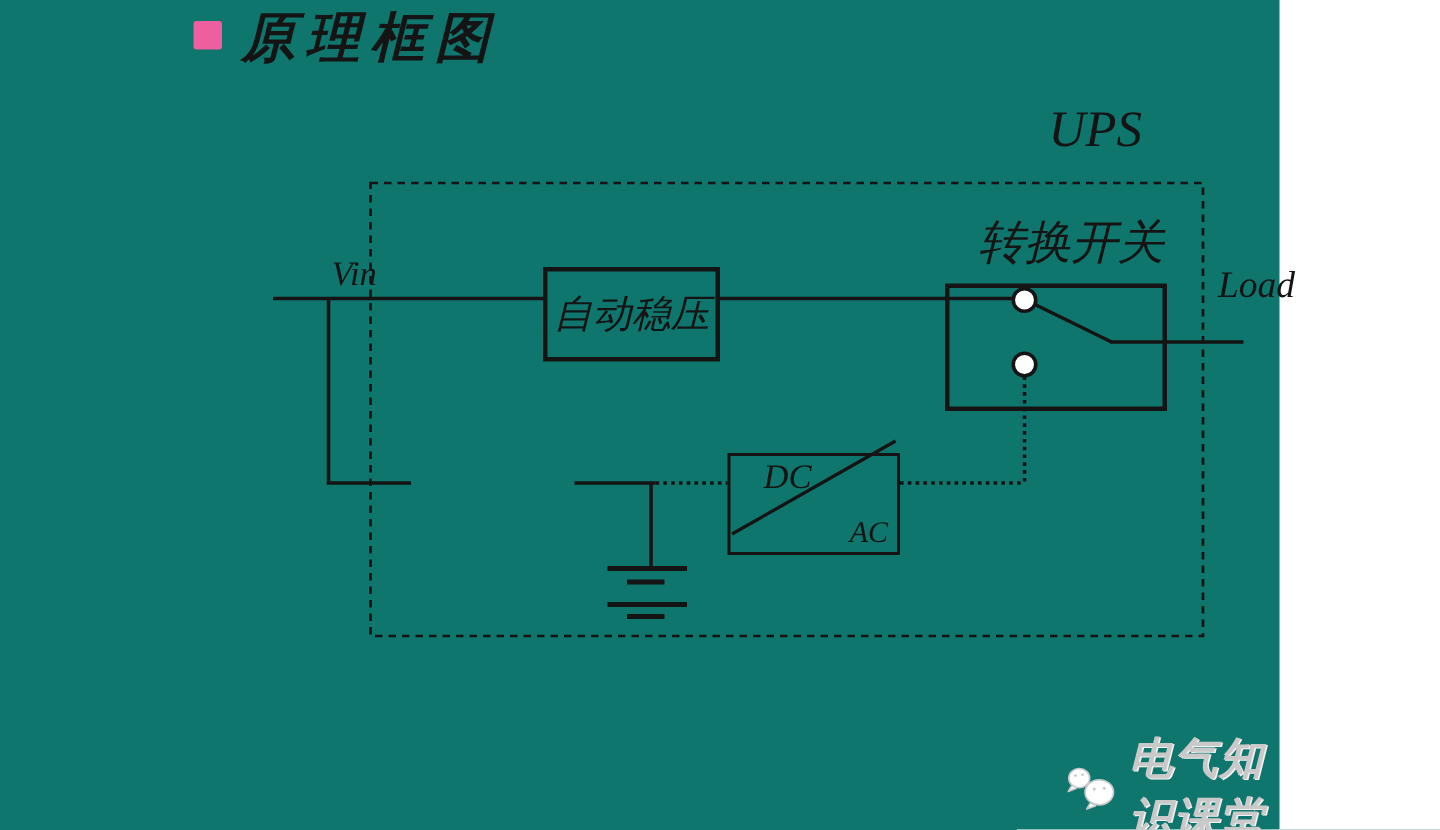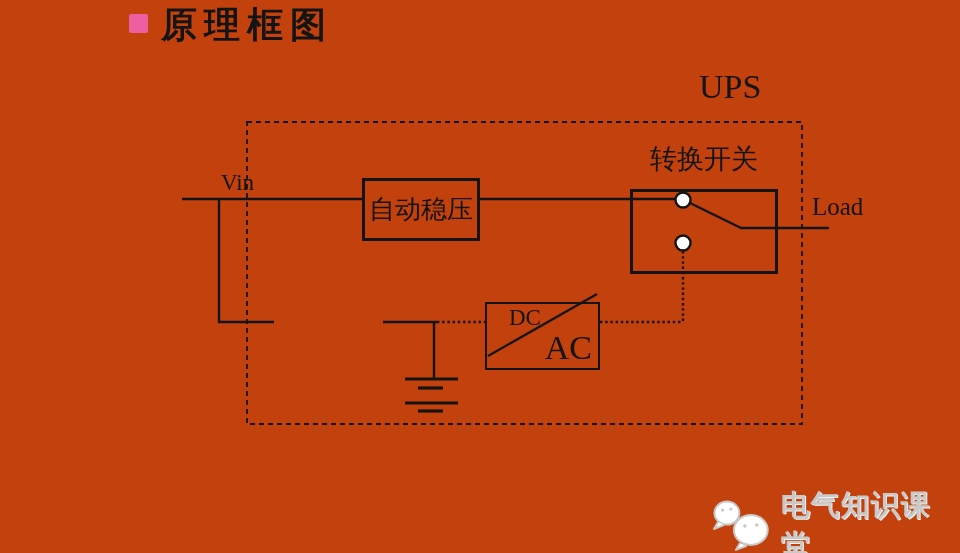--- a/index.html
+++ b/index.html
@@ -1,51 +1,51 @@
 <!DOCTYPE html>
 <html><head>
 <meta charset="utf-8">
 <style>
   * { margin: 0; padding: 0; box-sizing: border-box; }
   html, body { width: 960px; height: 553px; background: #ffffff; overflow: hidden; }
   #stage {
-    position: relative; width: 960px; height: 553px; background: #c2410c;
-    font-family: "Liberation Serif", "DejaVu Serif", serif; color: #141414;
+    position: relative; width: 853px; height: 553px; background: #0f766e;
+    font-family: "Liberation Serif", "DejaVu Serif", serif; color: #141414; font-style: italic;
   }
   .abs { position: absolute; }
 
   
   .title-bullet {
     left: 129px; top: 14px; width: 19px; height: 19px;
     background: #ee5fa2; border-radius: 2px;
   }
   .slide-title {
     left: 161px; top: 1px; font-size: 36px; font-weight: bold;
     letter-spacing: 7px; color: #141414;
     font-family: "Liberation Serif", "DejaVu Serif", serif;
   }
 
   
   .ups-label   { left: 699px; top: 68px;  font-size: 34px; }
   .vin-label   { left: 185px; top: 170px; font-size: 23px; margin-left: 36px; }
-  .load-label  { left: 812px; top: 193px; font-size: 25px; }
-  .switch-title{ left: 650px; top: 141px; width: 128px; font-size: 27px; }
+  .load-label  { left: 812px; top: 177px; font-size: 25px; }
+  .switch-title{ left: 650px; top: 141px; width: 128px; text-align: center; font-size: 31px; }
 
   
   .comp-box {
     position: absolute; border: 3px solid #141414; background: transparent;
     display: flex; align-items: center; justify-content: center;
     font-size: 26px; color: #141414; margin-top: 11px;
   }
   .regulator-box { left: 362px; top: 167px; width: 118px; height: 63px; }
   .switch-box    { left: 630px; top: 178px; width: 148px; height: 85px; }
   .charger-box   { left: 274px; top: 295px; width: 110px; height: 57px; }
   .inverter-box  { left: 485px; top: 291px; width: 115px; height: 68px; border-width: 2.5px; }
   .inverter-dc   { position: absolute; left: 22px; top: 1px;  font-size: 23px; }
-  .inverter-ac   { position: absolute; right: 6px; bottom: 1px; font-size: 34px; }
+  .inverter-ac   { position: absolute; right: 6px; bottom: 1px; font-size: 20px; }
 
   
   #wires { position: absolute; left: 0; top: 0; width: 960px; height: 553px; }
 
   
   .watermark {
     left: 710px; top: 486px; display: flex; align-items: center; gap: 7px;
   }
   .watermark-text {
     font-size: 29px; font-weight: bold; color: #c9c9c9; letter-spacing: 1px;

